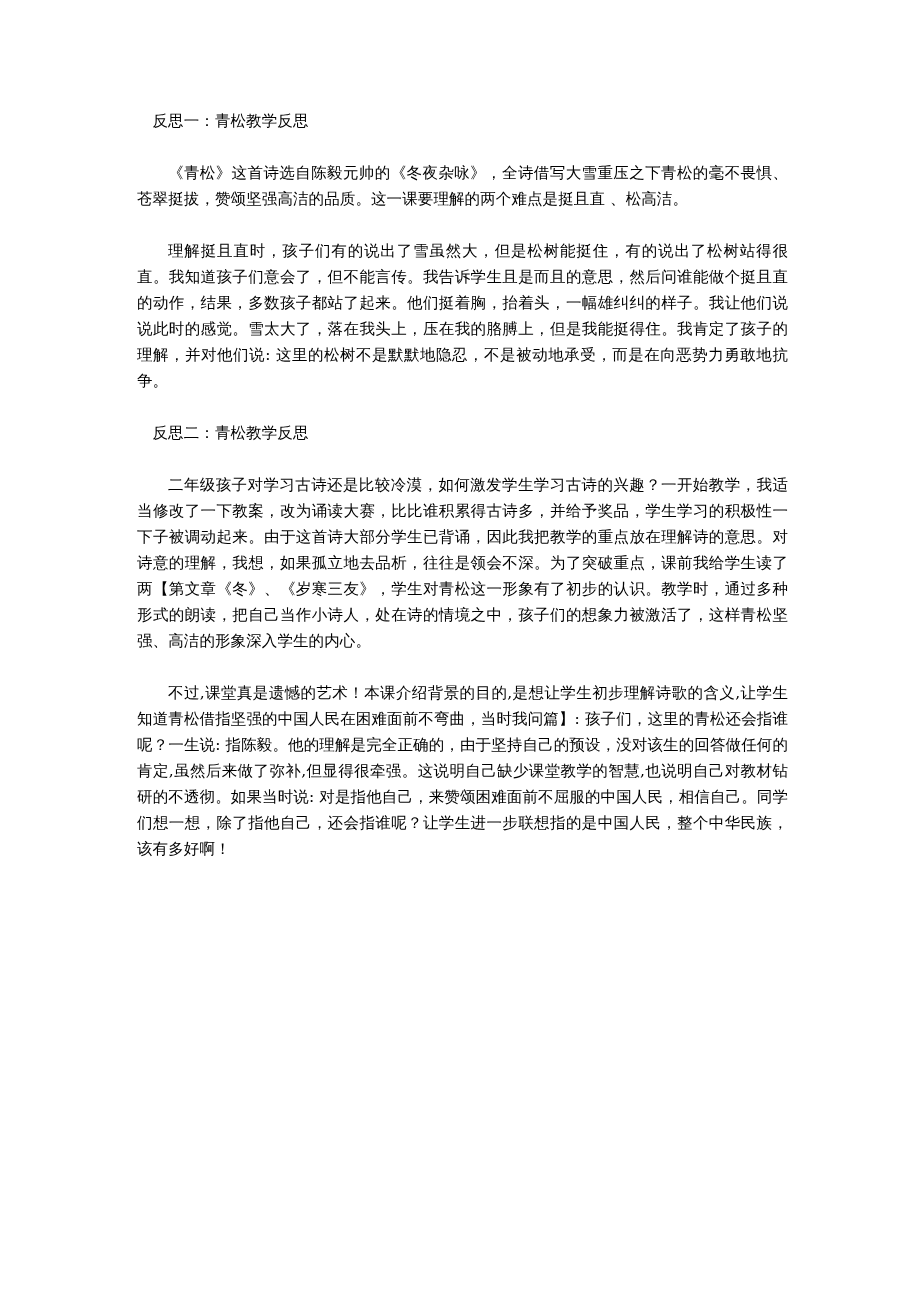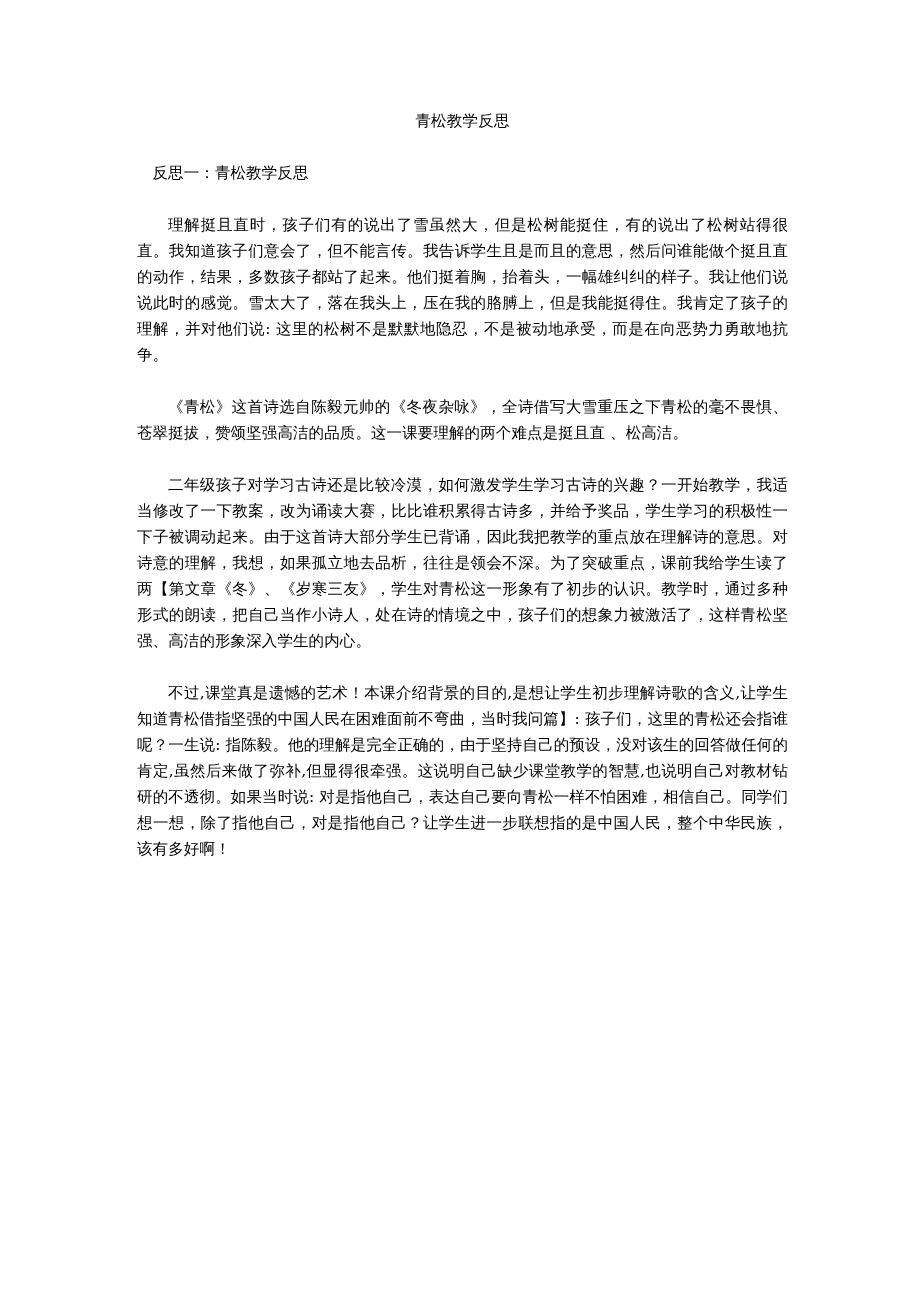--- a/index.html
+++ b/index.html
@@ -48,30 +48,30 @@
   .para.heading-para {
     text-indent: 1em;
   }
 </style>
 </head>
 <body>
 
 <div class="page">
   <div class="content">
 
-    <div class="doc-title">青松教学反思</div>
 
     <p class="para heading-para">反思一：青松教学反思</p>
 
+    <p class="para">《青松》这首诗选自陈毅元帅的《冬夜杂咏》，全诗借写大雪重压之下青松的毫不畏惧、苍翠挺拔，赞颂坚强高洁的品质。这一课要理解的两个难点是挺且直 、松高洁。</p>
+
     <p class="para">理解挺且直时，孩子们有的说出了雪虽然大，但是松树能挺住，有的说出了松树站得很直。我知道孩子们意会了，但不能言传。我告诉学生且是而且的意思，然后问谁能做个挺且直的动作，结果，多数孩子都站了起来。他们挺着胸，抬着头，一幅雄纠纠的样子。我让他们说说此时的感觉。雪太大了，落在我头上，压在我的胳膊上，但是我能挺得住。我肯定了孩子的理解，并对他们说: 这里的松树不是默默地隐忍，不是被动地承受，而是在向恶势力勇敢地抗争。</p>
-
-    <p class="para">《青松》这首诗选自陈毅元帅的《冬夜杂咏》，全诗借写大雪重压之下青松的毫不畏惧、苍翠挺拔，赞颂坚强高洁的品质。这一课要理解的两个难点是挺且直 、松高洁。</p>
 
 
 
 
+    <p class="para heading-para">反思二：青松教学反思</p>
 
     <p class="para">二年级孩子对学习古诗还是比较冷漠，如何激发学生学习古诗的兴趣？一开始教学，我适当修改了一下教案，改为诵读大赛，比比谁积累得古诗多，并给予奖品，学生学习的积极性一下子被调动起来。由于这首诗大部分学生已背诵，因此我把教学的重点放在理解诗的意思。对诗意的理解，我想，如果孤立地去品析，往往是领会不深。为了突破重点，课前我给学生读了两【第文章《冬》、《岁寒三友》，学生对青松这一形象有了初步的认识。教学时，通过多种形式的朗读，把自己当作小诗人，处在诗的情境之中，孩子们的想象力被激活了，这样青松坚强、高洁的形象深入学生的内心。</p>
 
-    <p class="para">不过,课堂真是遗憾的艺术！本课介绍背景的目的,是想让学生初步理解诗歌的含义,让学生知道青松借指坚强的中国人民在困难面前不弯曲，当时我问篇】: 孩子们，这里的青松还会指谁呢？一生说: 指陈毅。他的理解是完全正确的，由于坚持自己的预设，没对该生的回答做任何的肯定,虽然后来做了弥补,但显得很牵强。这说明自己缺少课堂教学的智慧,也说明自己对教材钻研的不透彻。如果当时说: 对是指他自己，表达自己要向青松一样不怕困难，相信自己。同学们想一想，除了指他自己，对是指他自己？让学生进一步联想指的是中国人民，整个中华民族，该有多好啊！</p>
+    <p class="para">不过,课堂真是遗憾的艺术！本课介绍背景的目的,是想让学生初步理解诗歌的含义,让学生知道青松借指坚强的中国人民在困难面前不弯曲，当时我问篇】: 孩子们，这里的青松还会指谁呢？一生说: 指陈毅。他的理解是完全正确的，由于坚持自己的预设，没对该生的回答做任何的肯定,虽然后来做了弥补,但显得很牵强。这说明自己缺少课堂教学的智慧,也说明自己对教材钻研的不透彻。如果当时说: 对是指他自己，来赞颂困难面前不屈服的中国人民，相信自己。同学们想一想，除了指他自己，还会指谁呢？让学生进一步联想指的是中国人民，整个中华民族，该有多好啊！</p>
 
   </div>
 </div>
 
 </body></html>

